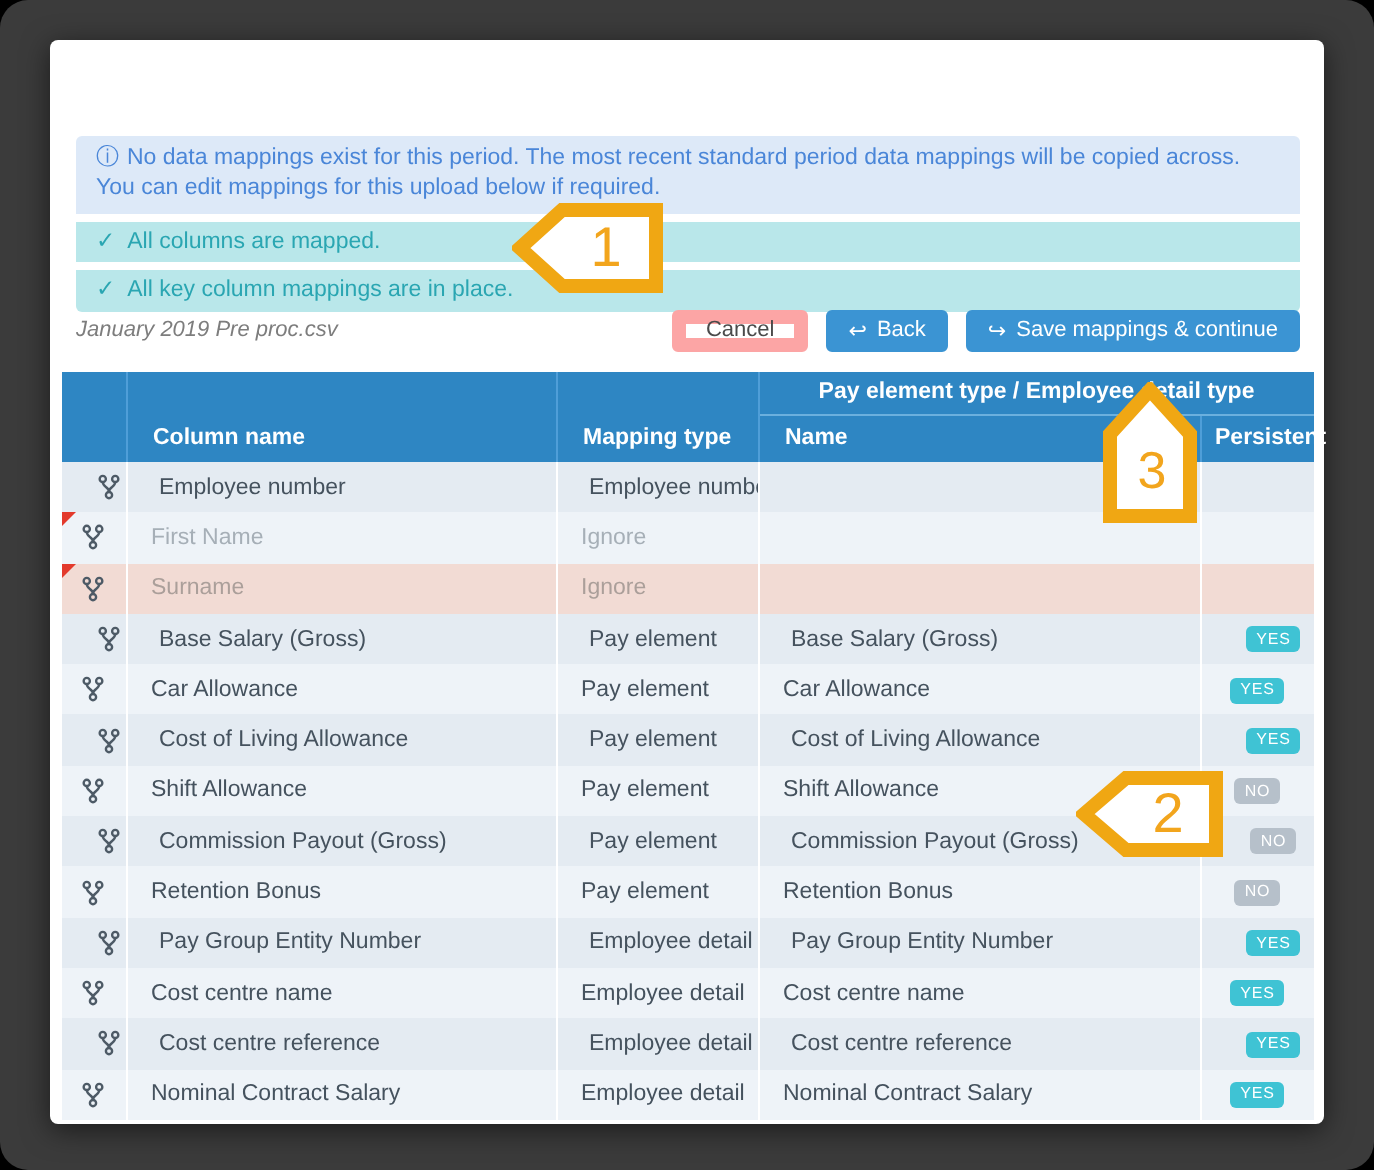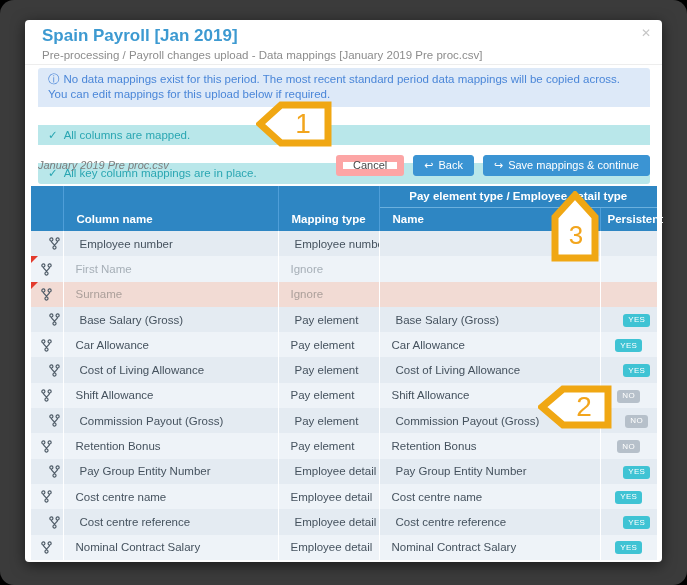--- a/index.html
+++ b/index.html
@@ -43,21 +43,21 @@
   .alerts { position:absolute; left:13px; top:48px; width:612px; }
   .info-banner {
     background:#dde9f8; color:#4a86d8;
     font-size:11.5px; line-height:15px;
     padding:4px 10px 5px; border-radius:3px 3px 0 0;
   }
   .info-icon { margin-right:4px; }
   .check-row {
     background:#b9e7ea; color:#2aa6b2;
     font-size:11.5px; height:20px; line-height:20px;
-    padding:0 10px; margin-top:18px;
+    padding:0 10px; margin-top:4px;
   }
   .check-row:last-child { border-radius:0 0 3px 3px; height:21px; line-height:21px; }
   .check-icon { margin-right:6px; }
   
   .toolbar {
     position:absolute; left:13px; right:12px; top:134px; height:22px;
     display:flex; align-items:center;
   }
   .filename { font-style:italic; color:#7d7d7d; font-size:11px; }
   .tb-spacer { flex:1; }
@@ -123,25 +123,20 @@
   #ann2 { left:538px; top:385px; }
   #ann3 { left:551px; top:191px; }
 </style>
 </head>
 <body>
 
 <div class="frame"></div>
 
 <div class="modal">
 
-  <div class="modal-header">
-    <div class="title">Spain Payroll [Jan 2019]</div>
-    <div class="subtitle">Pre-processing / Payroll changes upload - Data mappings [January 2019 Pre proc.csv]</div>
-    <div class="close-x">✕</div>
-  </div>
 
   <div class="alerts">
     <div class="info-banner"><span class="info-icon">ⓘ</span><span>No data mappings exist for this period. The most recent standard period data mappings will be copied across. You can edit mappings for this upload below if required.</span></div>
     <div class="check-row"><span class="check-icon">✓</span><span>All columns are mapped.</span></div>
     <div class="check-row"><span class="check-icon">✓</span><span>All key column mappings are in place.</span></div>
   </div>
 
   <div class="toolbar">
     <span class="filename">January 2019 Pre proc.csv</span>
     <span class="tb-spacer"></span>

